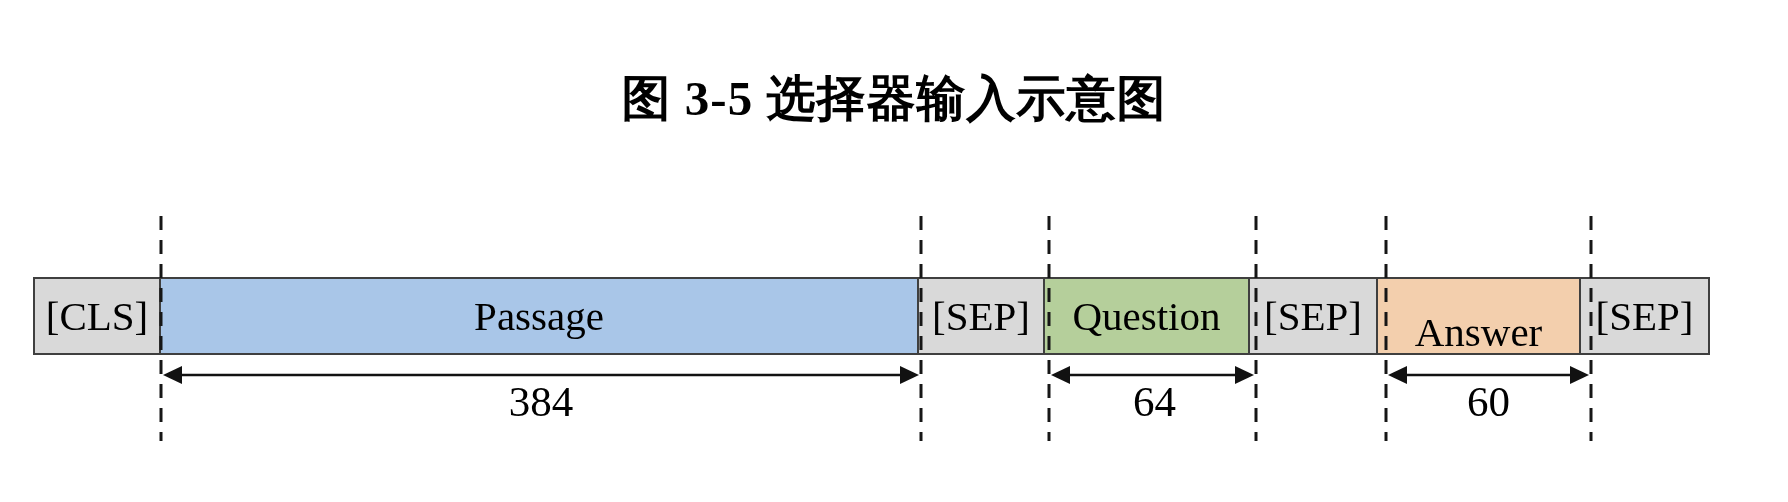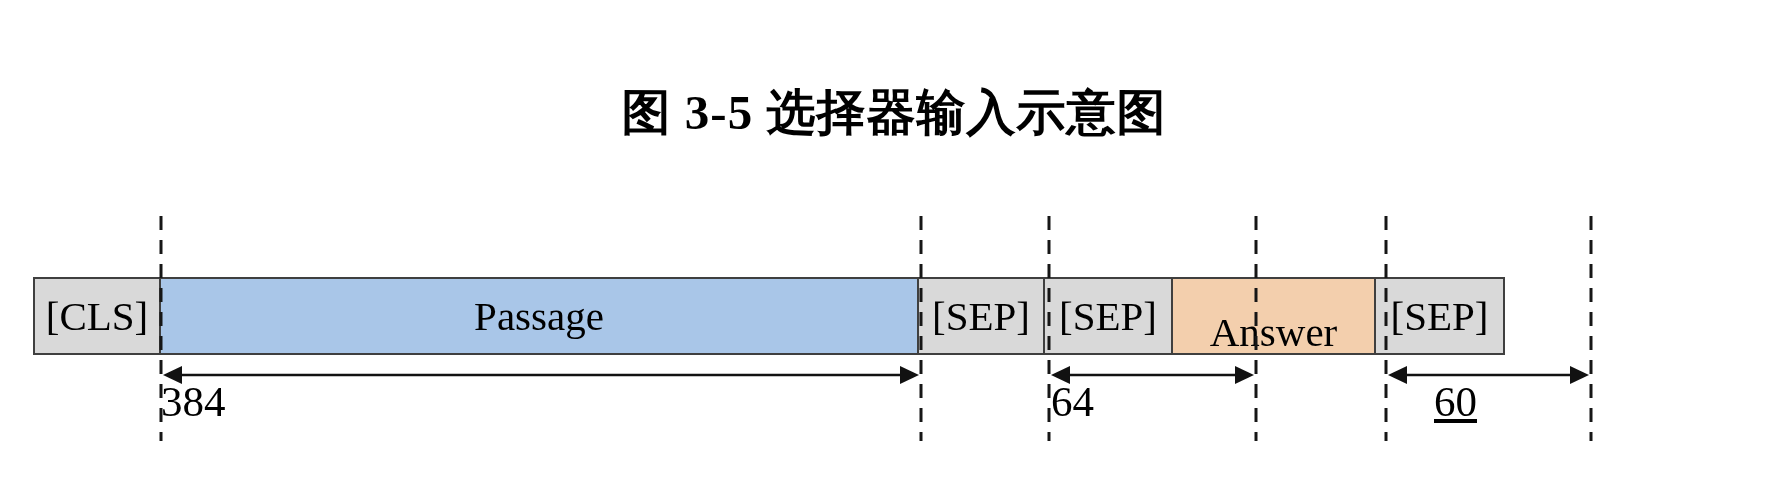--- a/index.html
+++ b/index.html
@@ -8,21 +8,21 @@
     width: 1788px;
     height: 502px;
     background: #ffffff;
     overflow: hidden;
     font-family: "Liberation Serif", serif;
     color: #000000;
   }
   .fig-title {
     position: absolute;
     left: 0;
-    top: 80px;
+    top: 66px;
     width: 100%;
     text-align: center;
     font-size: 49px;
     font-weight: bold;
     white-space: pre;
     letter-spacing: 1px;
     z-index: 2;
   }
   .seq-bar {
     position: absolute;
@@ -55,45 +55,48 @@
   .overlay {
     position: absolute;
     left: 0; top: 0;
     width: 1788px; height: 502px;
     z-index: 3;
     pointer-events: none;
   }
   .measure-label {
     position: absolute;
     top: 380px;
-    text-align: left;
+    text-align: center;
     font-size: 43px;
     line-height: 1;
     z-index: 2;
   }
   .label-384 { left: 161px;  width: 760px; }
   .label-64  { left: 1051px; width: 207px; }
-  .label-60  { left: 1434px; width: 205px; text-decoration: underline; }
+  .label-60  { left: 1386px; width: 205px; }
 </style>
 </head>
 <body>
 
 <div class="canvas">
 
   <div class="fig-title">图 3-5 选择器输入示意图</div>
 
   <div class="seq-bar">
     <div class="seg seg-cls" style="background-color: rgb(217, 217, 217);">
       <span>[CLS]</span>
     </div>
     <div class="seg seg-pass" style="background-color: rgb(169, 198, 232);">
       <span>Passage</span>
     </div>
     <div class="seg seg-sep1" style="background-color: rgb(217, 217, 217);">
       <span>[SEP]</span>
+    </div>
+    <div class="seg seg-ques" style="background-color: rgb(181, 207, 155);">
+      <span>Question</span>
     </div>
     <div class="seg seg-sep2" style="background-color: rgb(217, 217, 217);">
       <span>[SEP]</span>
     </div>
     <div class="seg seg-ans" style="background-color: rgb(243, 207, 173); align-items: flex-end;">
       <span>Answer</span>
     </div>
     <div class="seg seg-sep3" style="background-color: rgb(217, 217, 217);">
       <span>[SEP]</span>
     </div>

